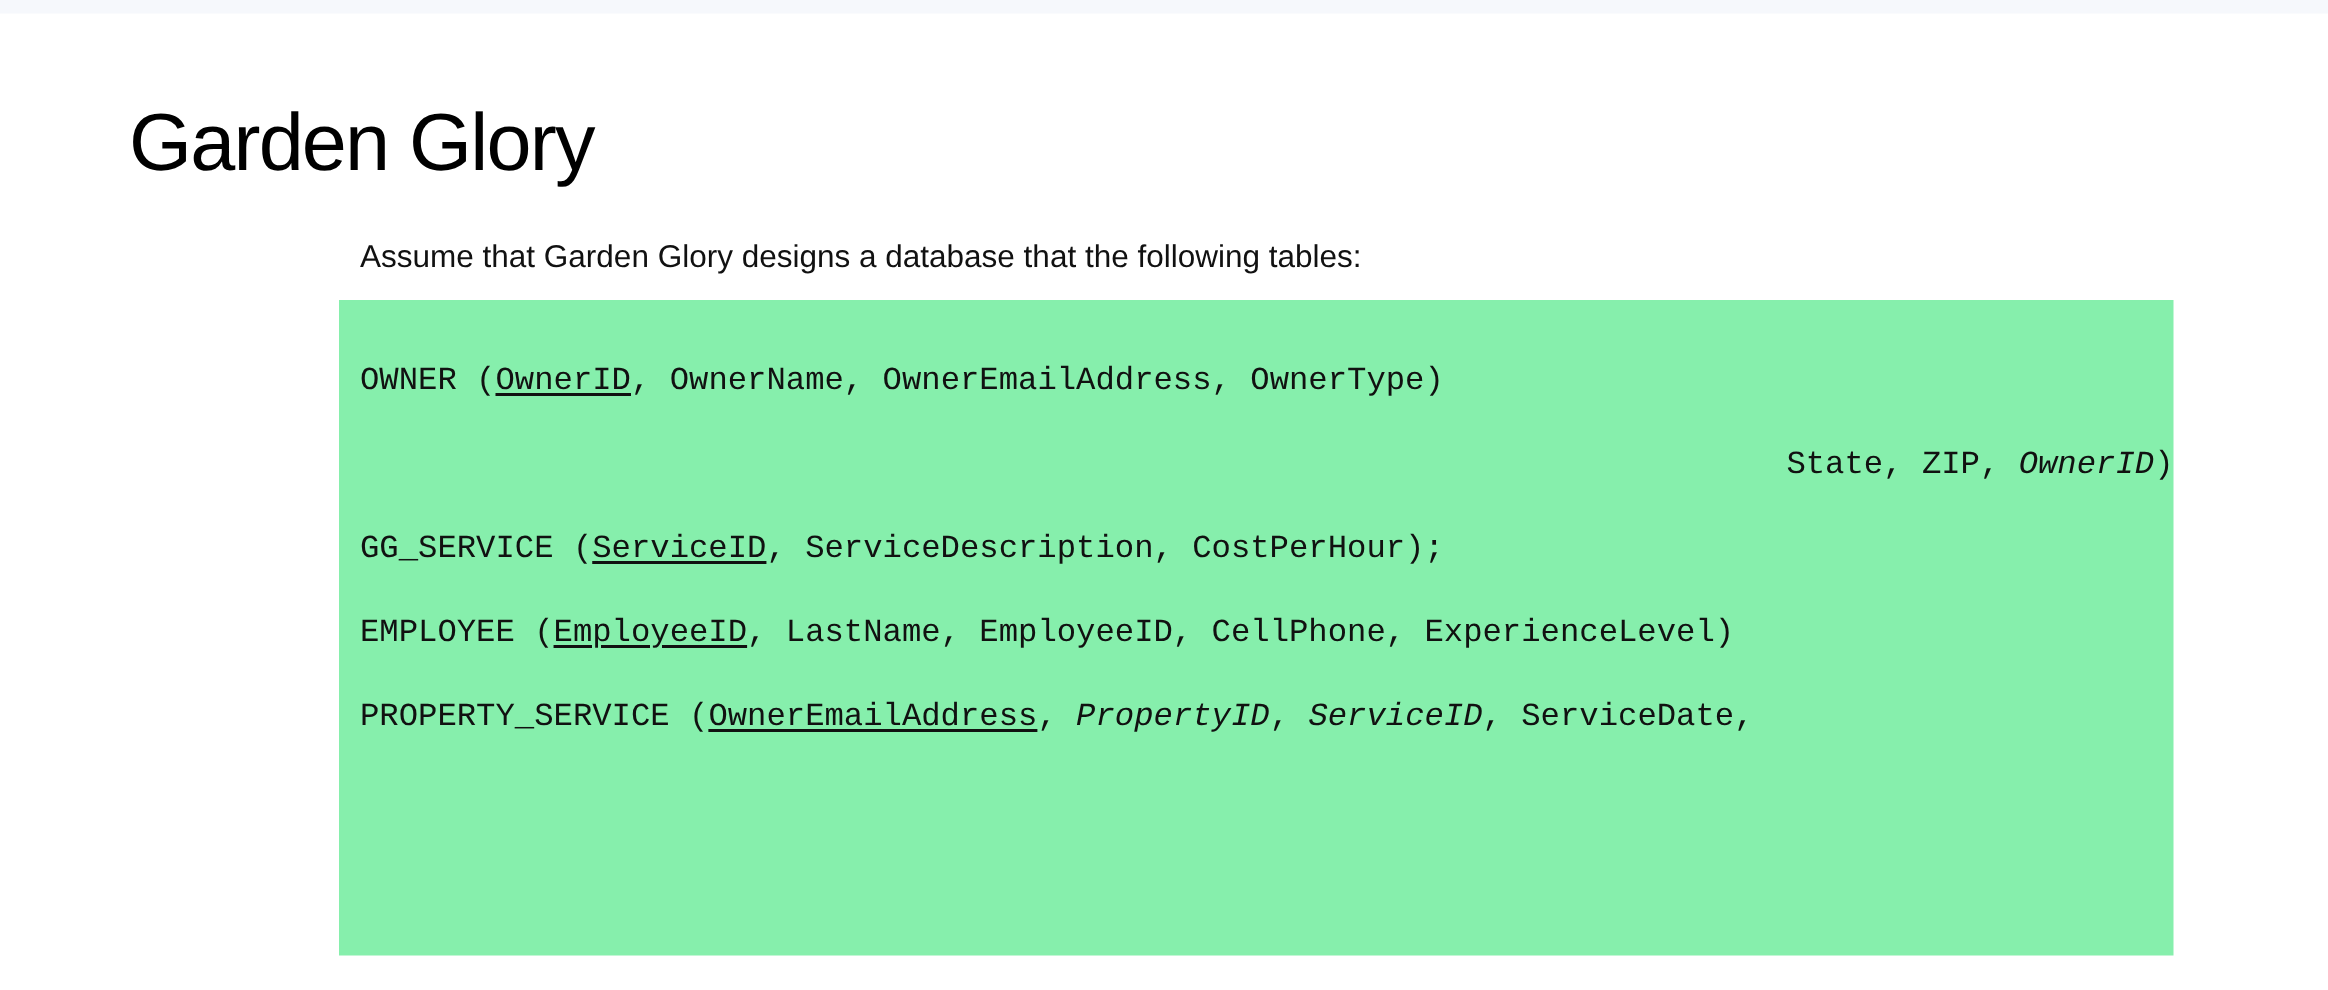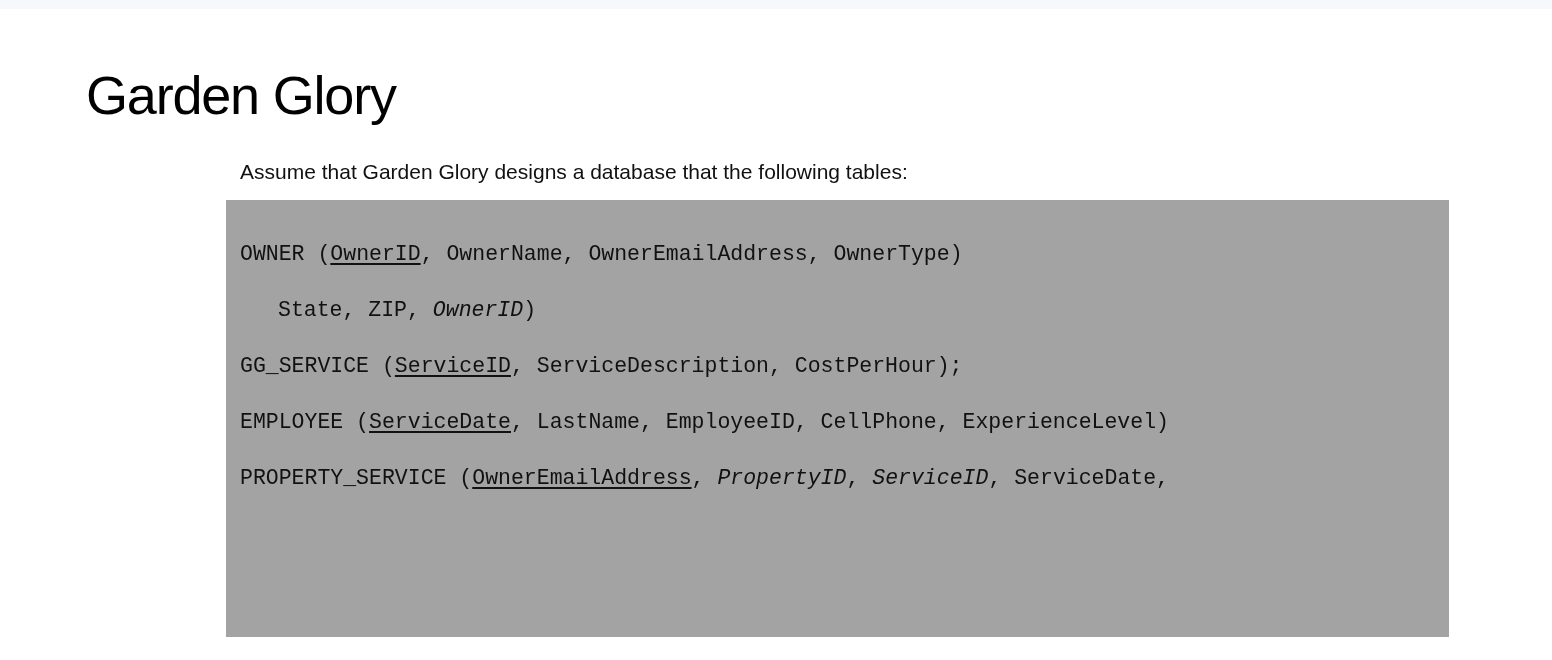--- a/index.html
+++ b/index.html
@@ -50,36 +50,37 @@
     line-height: 30px;
     color: #111111;
     white-space: nowrap;
   }
   #code-block {
     position: absolute;
     left: 226px;
     top: 200px;
     width: 1223px;
     height: 437px;
-    background: #a3a3a3;
+    background: #86efac;
     box-sizing: border-box;
     padding: 26px 0 0 0;
   }
   .code-line {
     font-family: "Liberation Mono", "DejaVu Sans Mono", monospace;
     font-size: 21.5px;
     line-height: 56px;
     height: 56px;
     color: #111111;
     white-space: pre;
     padding-left: 14px;
     letter-spacing: 0px;
   }
   .code-line.indent {
     padding-left: 52px;
+    text-align: right;
   }
   .pk {
     text-decoration: underline;
     text-underline-offset: 3px;
   }
   .fk {
     font-style: italic;
   }
 </style>
 </head>
@@ -90,17 +91,17 @@
 <div id="page">
 
   <h1 id="page-title">Garden Glory</h1>
 
   <p id="intro-text">Assume that Garden Glory designs a database that the following tables:</p>
 
   <div id="code-block">
       <div class="code-line"><span>OWNER (</span><span class="pk">OwnerID</span><span>, OwnerName, OwnerEmailAddress, OwnerType)</span></div>
       <div class="code-line indent"><span>State, ZIP, </span><span class="fk">OwnerID</span><span>)</span></div>
       <div class="code-line"><span>GG_SERVICE (</span><span class="pk">ServiceID</span><span>, ServiceDescription, CostPerHour);</span></div>
-      <div class="code-line"><span>EMPLOYEE (</span><span class="pk">ServiceDate</span><span>, LastName, EmployeeID, CellPhone, ExperienceLevel)</span></div>
+      <div class="code-line"><span>EMPLOYEE (</span><span class="pk">EmployeeID</span><span>, LastName, EmployeeID, CellPhone, ExperienceLevel)</span></div>
       <div class="code-line"><span>PROPERTY_SERVICE (</span><span class="pk">OwnerEmailAddress</span><span>, </span><span class="fk">PropertyID</span><span>, </span><span class="fk">ServiceID</span><span>, ServiceDate,</span></div>
     </div>
 
 </div>
 
 </body></html>

